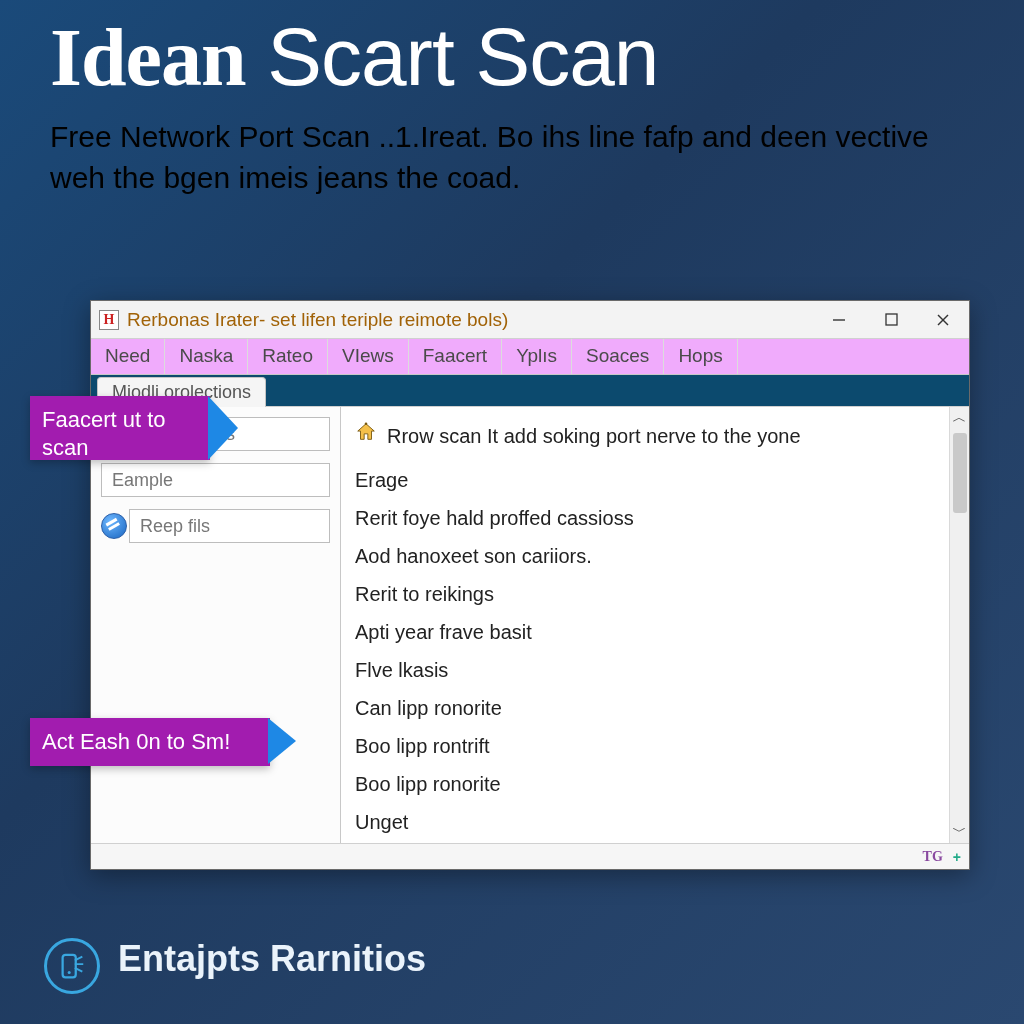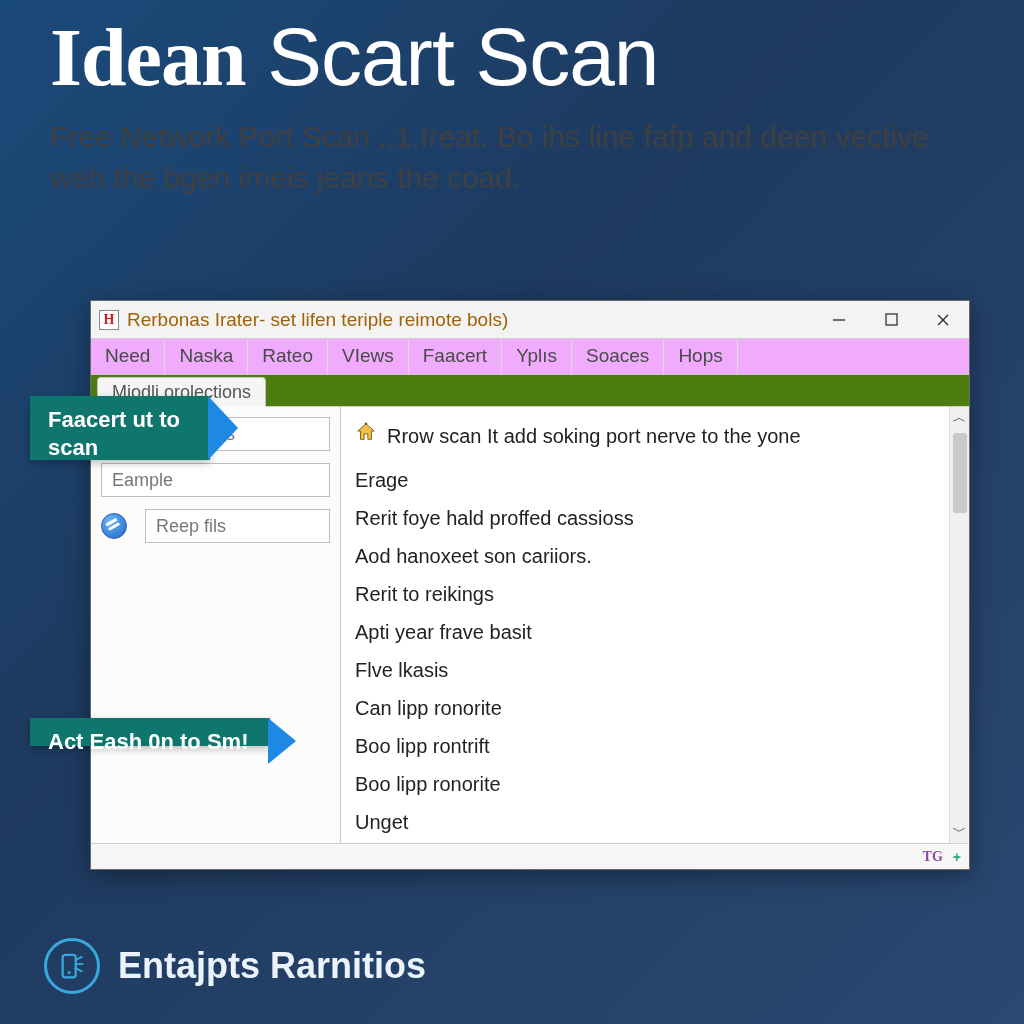--- a/index.html
+++ b/index.html
@@ -6,21 +6,21 @@
   html, body { width: 1024px; height: 1024px; overflow: hidden; }
   body {
     background: linear-gradient(135deg, #1a4a7a 0%, #1e3a5f 40%, #2a4870 100%);
     font-family: "Segoe UI", Arial, sans-serif;
     color: #fff;
     position: relative;
   }
   .hero { padding: 16px 50px 20px 50px; }
   .hero h1 { font-size: 82px; font-weight: 300; letter-spacing: -1px; line-height: 1; }
   .hero h1 .bold { font-weight: 700; font-family: Georgia, 'Times New Roman', serif }
-  .hero p { font-size: 30px; font-weight: 400; margin-top: 18px; line-height: 1.35; color: #404040; max-width: 920px; }
+  .hero p { font-size: 30px; font-weight: 400; margin-top: 18px; line-height: 1.35; color: #000000; max-width: 920px; }
 
   .window {
     position: absolute;
     left: 90px; top: 300px;
     width: 880px; height: 570px;
     background: #fff;
     color: #000;
     border: 1px solid #6a6a6a;
     box-shadow: 0 6px 24px rgba(0,0,0,.35);
     display: flex; flex-direction: column;
@@ -41,39 +41,39 @@
 
   .menubar {
     height: 36px; display:flex; align-items:stretch;
     background:#f0abfc; border-bottom:1px solid #c8c8c8;
     font-size:19px; color:#4a4a4a;
   }
   .menubar .mitem { padding: 6px 14px 0 14px; border-right:1px solid #dcdcdc; cursor:default; }
   .menubar .mitem:first-child { border-left:none; }
 
   .subtabs {
-    height: 32px; background:#4d7c0f; border-bottom:1px solid #d0d0d0;
+    height: 32px; background:#0c4a6e; border-bottom:1px solid #d0d0d0;
     display:flex; align-items:flex-end; padding-left:6px;
   }
   .subtabs .tab {
     padding:4px 14px; font-size:18px; color:#555;
     border:1px solid #c4c4c4; border-bottom:none; background:#f5f5f5;
     border-radius:4px 4px 0 0; position:relative; top:1px;
   }
 
   .body { flex:1; display:flex; min-height:0; }
   .sidebar {
     width: 250px; border-right:1px solid #c8c8c8; background:#fcfcfc;
     padding: 10px 10px; display:flex; flex-direction:column; gap:12px;
   }
   .field {
     height:34px; border:1px solid #bdbdbd; background:#fff;
     display:flex; align-items:center; padding:0 10px; font-size:18px; color:#777;
   }
-  .srow { display:flex; align-items:center; gap:18px; }
+  .srow { display:flex; align-items:center; gap:2px; }
   .sicon {
     width:26px; height:26px; border-radius:50%;
     background: radial-gradient(circle at 35% 30%, #6db7ff, #1965c0);
     border:1px solid #2a5ea8; position:relative;
   }
   .sicon::after{
     content:""; position:absolute; left:6px; top:11px; width:12px; height:3px;
     background:#fff; transform:rotate(-30deg); box-shadow: 0 -5px 0 #fff;
   }
 
@@ -99,37 +99,37 @@
   .statusbar {
     height:26px; border-top:1px solid #d0d0d0; background:#f6f6f6;
     display:flex; justify-content:flex-end; align-items:center; gap:10px; padding:12px 8px;
     font-size:14px; color:#8a4aa0;
   }
   .statusbar .tg { font-weight:700; font-family: Georgia, serif; }
   .statusbar .plus { color:#2a8; font-weight:700; }
 
   
   .callout {
-    position:absolute; background:#0f766e; color:#fff;
-    font-size:22px; font-weight:700; line-height:1.25;
-    padding:10px 18px; box-shadow:0 3px 8px rgba(0,0,0,.25);
+    position:absolute; background:#a21caf; color:#fff;
+    font-size:22px; font-weight:400; line-height:1.25;
+    padding:10px 12px; box-shadow:0 3px 8px rgba(0,0,0,.25);
   }
   .callout .arrowhead {
     position:absolute; top:0; right:-28px; width:0; height:0;
     border-top:32px solid transparent; border-bottom:32px solid transparent;
     border-left:30px solid #1e88e5;
   }
   .callout.one { left:30px; top:396px; width:180px; height:64px; }
   .callout.one .arrowhead { right:-28px; top:0; border-top-width:32px; border-bottom-width:32px; }
-  .callout.two { left:30px; top:718px; width:240px; height:28px; padding-top:10px;}
+  .callout.two { left:30px; top:718px; width:240px; height:48px; padding-top:10px;}
   .callout.two .arrowhead { right:-26px; top:0; border-top-width:23px; border-bottom-width:23px; border-left-width:28px;}
 
   
   .footer {
-    position:absolute; left:44px; bottom:30px; display:flex; align-items:center; gap:18px;margin-top:36px;
+    position:absolute; left:44px; bottom:30px; display:flex; align-items:flex-start; gap:18px;margin-top:36px;
   }
   .brandicon {
     width:56px; height:56px; border:3px solid #39a7e0; border-radius:50%;
     display:flex; align-items:center; justify-content:center;
   }
   .brandicon svg { width:30px; height:30px; }
   .brandtext { font-size:36px; font-weight:700; color:#eaf3fb; }
 </style>
 </head>
 <body>

